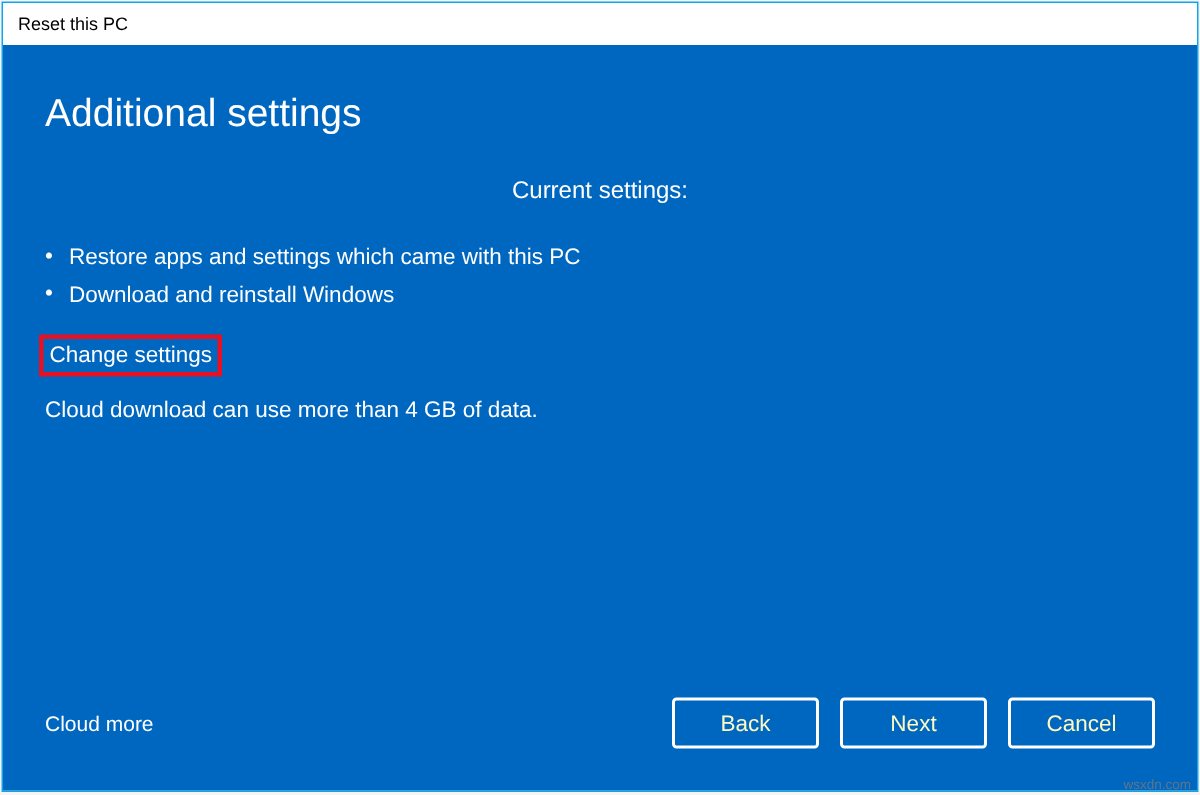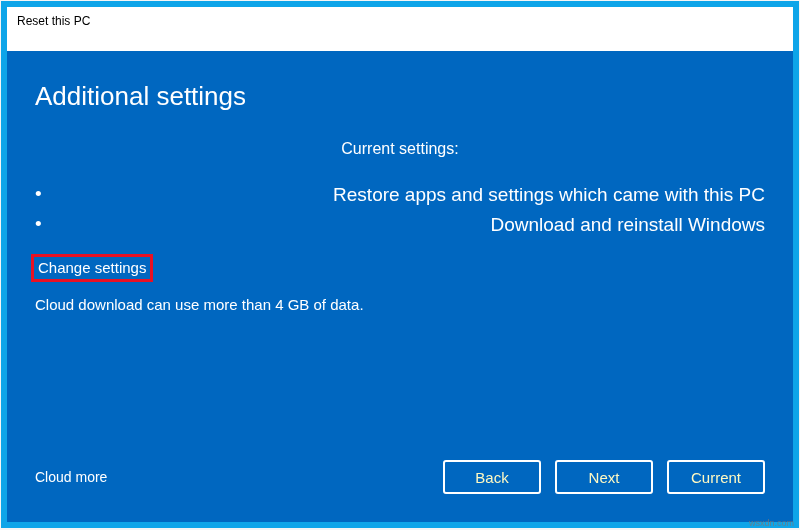--- a/index.html
+++ b/index.html
@@ -8,24 +8,23 @@
       width: 800px;
       height: 530px;
       background: #f5f5f5;
       overflow: hidden;
     }
     .window {
       width: 798px;
       height: 527px;
       margin: 1px;
       background: #ffffff;
-      border: 6px solid #0ea5e9;
+      border: 1px solid #0ea5e9;
       display: flex;
       flex-direction: column;
-      gap: 16px;
     }
     .titlebar {
       height: 28px;
       background: #ffffff;
       color: #000000;
       font-size: 12px;
       padding-left: 10px;
       display: flex;
       align-items: center;
     }
@@ -46,24 +45,23 @@
     .subheading {
       font-size: 16px;
       margin-bottom: 22px;
       text-align: center;
     }
     ul.settings-list {
       list-style: none;
       margin-bottom: 14px;
     }
     ul.settings-list li {
-      font-size: 19px;
+      font-size: 15px;
       padding: 4px 0 4px 16px;
       position: relative;
-      text-align: right;
     }
     ul.settings-list li::before {
       content: "•";
       position: absolute;
       left: 0;
       top: 3px;
     }
     .link {
       color: #ffffff;
       font-size: 15px;
@@ -143,19 +141,19 @@
       </span>
     </div>
 
     <div class="note">Cloud download can use more than 4 GB of data.</div>
 
     <div class="footer">
       <a class="link learn-more">Cloud more</a>
       <div class="button-row">
         <button class="btn">Back</button>
         <button class="btn">Next</button>
-        <button class="btn">Current</button>
+        <button class="btn">Cancel</button>
       </div>
     </div>
   </div>
 </div>
 
 <div class="watermark">wsxdn.com</div>
 
 </body></html>

